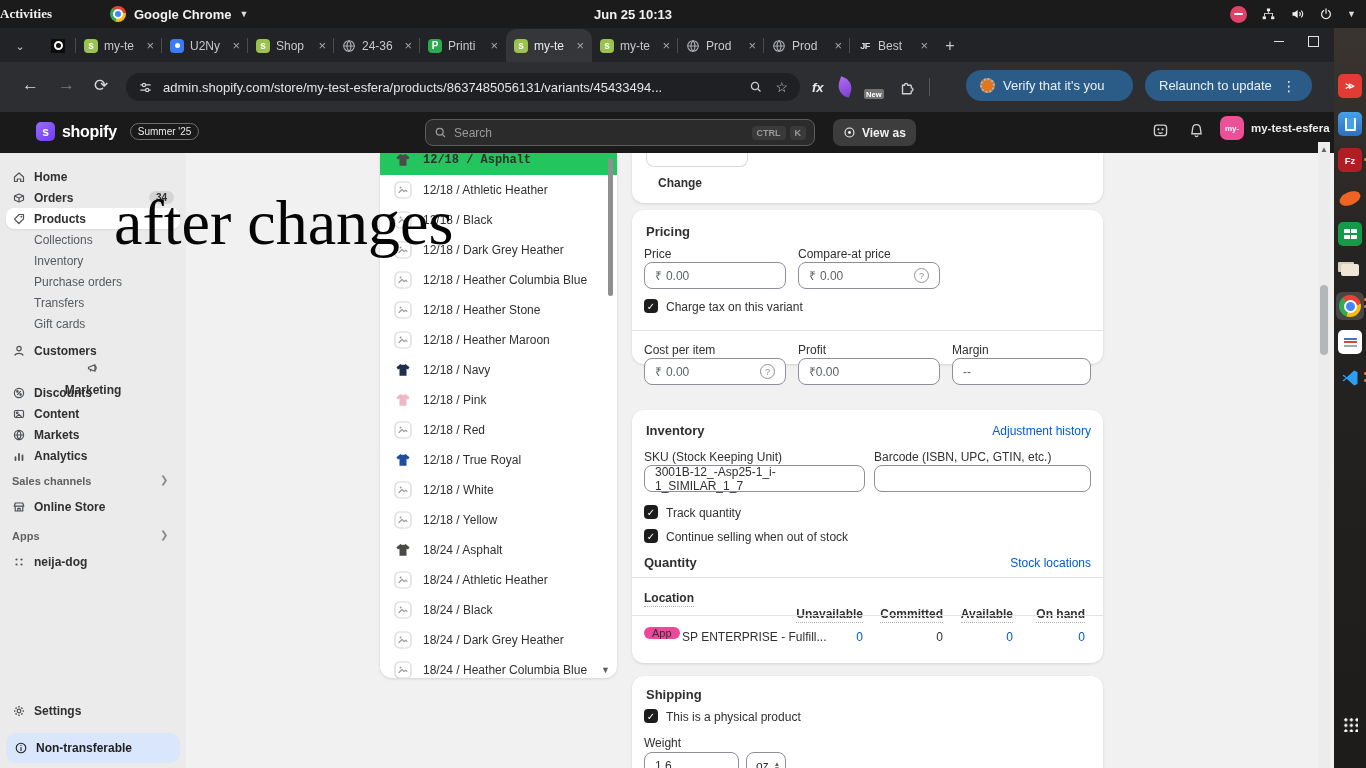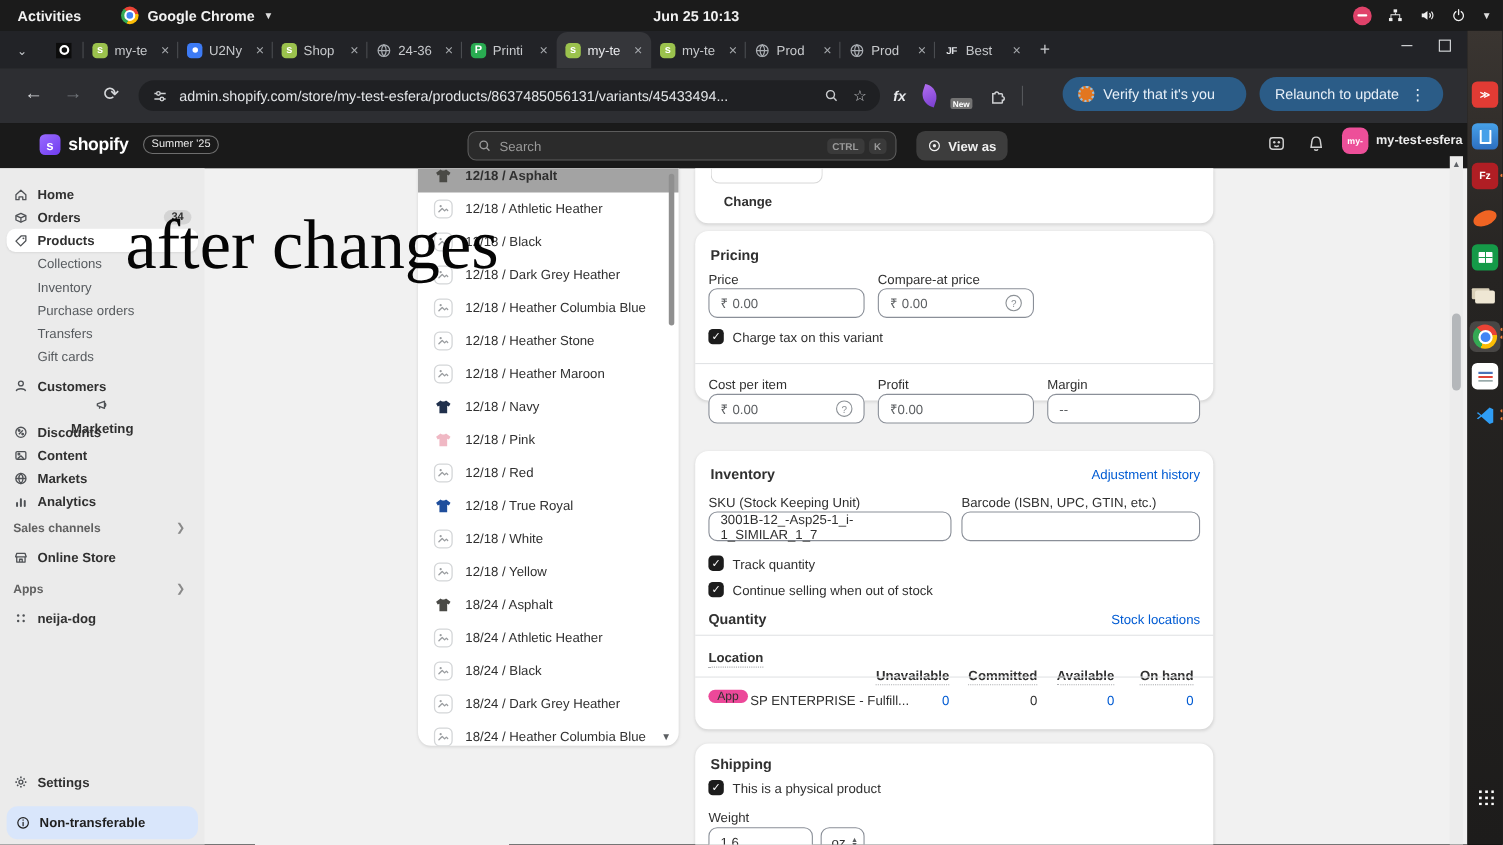--- a/index.html
+++ b/index.html
@@ -3,21 +3,21 @@
 <meta charset="utf-8">
 <style>
   html,body{margin:0;padding:0;background:#000;}
   .screen{position:relative;width:1366px;height:768px;overflow:hidden;background:#161616;
     font-family:"Liberation Sans",sans-serif;-webkit-font-smoothing:antialiased;}
   svg{display:block;}
 
   
   .gnome-bar{position:absolute;left:0;top:0;width:1366px;height:28px;background:#1b1b1b;color:#f2f2f2;
     display:flex;align-items:center;font-size:13px;}
-  .gb-activities{position:absolute;left:16px;font-weight:600;}
+  .gb-activities{position:absolute;left:0;font-weight:600;font-family:Liberation Serif, serif;}
   .gb-app{position:absolute;left:110px;display:flex;align-items:center;gap:8px;font-weight:600;}
   .gb-caret{font-size:9px;color:#ddd;}
   .gb-clock{position:absolute;left:633px;transform:translateX(-50%);font-weight:600;}
   .gb-right{position:absolute;right:10px;display:flex;align-items:center;gap:14px;}
   .dnd{width:17px;height:17px;border-radius:50%;background:#e0426a;position:relative;}
   .dnd::after{content:"";position:absolute;left:4px;top:7.5px;width:9px;height:2px;background:#fff;border-radius:1px;}
   .cball{width:22px;height:22px;border-radius:50%;
     background:conic-gradient(from -40deg,#ea4335 0 120deg,#fbbc05 0 240deg,#34a853 0);
     display:flex;align-items:center;justify-content:center;}
   .cball-in{width:9px;height:9px;border-radius:50%;background:#4285f4;border:2.5px solid #fff;}
@@ -104,21 +104,21 @@
   .side-group{position:absolute;left:12px;font-size:11px;font-weight:600;color:#616161;}
   .side-chev{position:absolute;left:160px;color:#8a8a8a;font-size:10px;}
   .nontransfer{position:absolute;left:6px;top:580px;width:174px;height:30px;background:#d9e6fb;border-radius:10px;
     display:flex;align-items:center;gap:8px;padding:0 8px;box-sizing:border-box;font-size:12px;font-weight:600;color:#1f1f1f;}
 
   
   .vpanel{position:absolute;left:380px;top:0px;width:237px;height:525px;background:#fff;border-radius:0 0 12px 12px;
     overflow:hidden;box-shadow:0 1px 3px rgba(0,0,0,.12);}
   .vlist{position:absolute;left:0;top:-8px;right:0;}
   .vrow{height:30px;display:flex;align-items:center;gap:10px;padding-left:13px;font-size:12px;color:#303030;}
-  .vrow.sel{background:#a3a3a3;font-weight:700;}
+  .vrow.sel{background:#22c55e;font-weight:700;font-family:Liberation Mono, monospace;}
   .vthumb{width:20px;height:20px;flex:none;display:flex;align-items:center;justify-content:center;}
   .vscroll{position:absolute;right:4px;top:5px;width:5px;height:138px;background:#8f8f8f;border-radius:3px;}
   .vmore{position:absolute;right:7px;bottom:3px;color:#5c5f62;font-size:9px;}
 
   
   .card{position:absolute;left:632px;width:471px;background:#fff;border-radius:12px;
     box-shadow:0 1px 3px rgba(0,0,0,.12);box-sizing:border-box;}
   .card-title{position:absolute;left:14px;font-size:13px;font-weight:650;color:#303030;}
   .flabel{position:absolute;font-size:12px;color:#303030;}
   .finput{position:absolute;height:27px;border:1px solid #8a8f98;border-radius:8px;background:#fff;

